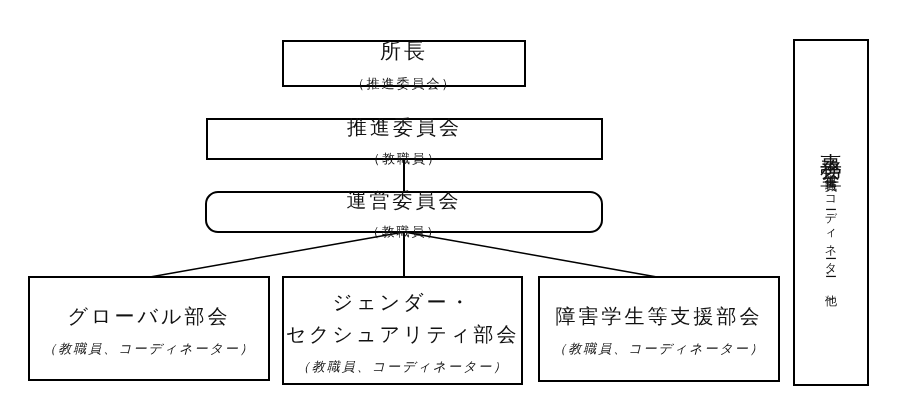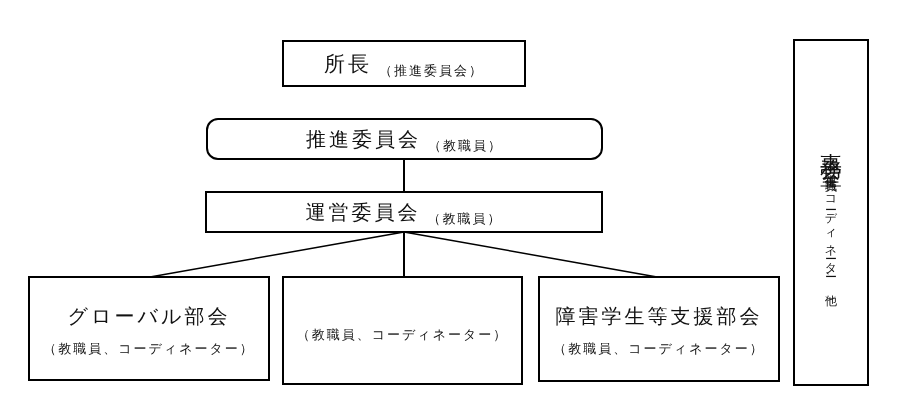--- a/index.html
+++ b/index.html
@@ -18,42 +18,42 @@
   .box {
     position: absolute;
     background: #ffffff;
     border: 2px solid #000000;
     display: flex;
     align-items: center;
     justify-content: center;
   }
 
   
-  .hrow { display: flex; align-items: flex-end; gap: 7px; }
+  .hrow { display: flex; flex-direction: column; align-items: center; gap: 7px; }
   .vcol { display: flex; flex-direction: column; align-items: center; justify-content: center; }
 
   .title {
     font-size: 20px;
     letter-spacing: 3px;
     white-space: pre-line;
     text-align: center;
     line-height: 1.6;
   }
   .note {
     font-size: 13px;
     letter-spacing: 2px;
     white-space: nowrap;
   }
   .director-box .title { font-size: 21px; }
-  .sub-note { margin-top: 8px; }
+  .sub-note { margin-top: 8px; font-style: italic; }
 
   
   .director-box   { left: 282px; top: 40px;  width: 244px; height: 47px;  }
-  .promotion-box  { left: 206px; top: 118px; width: 397px; height: 42px; border-radius: 12px;  }
-  .steering-box   { left: 205px; top: 191px; width: 398px; height: 42px;  }
+  .promotion-box  { left: 206px; top: 118px; width: 397px; height: 42px;  }
+  .steering-box   { left: 205px; top: 191px; width: 398px; height: 42px; border-radius: 13px;  }
   .sub-global     { left: 28px;  top: 276px; width: 242px; height: 105px; }
   .sub-gender     { left: 282px; top: 276px; width: 241px; height: 109px; }
   .sub-disability { left: 538px; top: 276px; width: 242px; height: 106px; }
   .office-box     { left: 793px; top: 39px;  width: 76px;  height: 347px; }
 
   .office-text {
     writing-mode: vertical-rl;
     text-orientation: mixed;
     line-height: 1;
   }
@@ -102,20 +102,22 @@
 
   <div class="box sub-global">
     <div class="vcol">
       <span class="title">グローバル部会</span>
       <span class="note sub-note">（教職員、コーディネーター）</span>
     </div>
   </div>
 
   <div class="box sub-gender">
     <div class="vcol">
+      <span class="title">ジェンダー・
+セクシュアリティ部会</span>
       <span class="note sub-note">（教職員、コーディネーター）</span>
     </div>
   </div>
 
   <div class="box sub-disability">
     <div class="vcol">
       <span class="title">障害学生等支援部会</span>
       <span class="note sub-note">（教職員、コーディネーター）</span>
     </div>
   </div>

